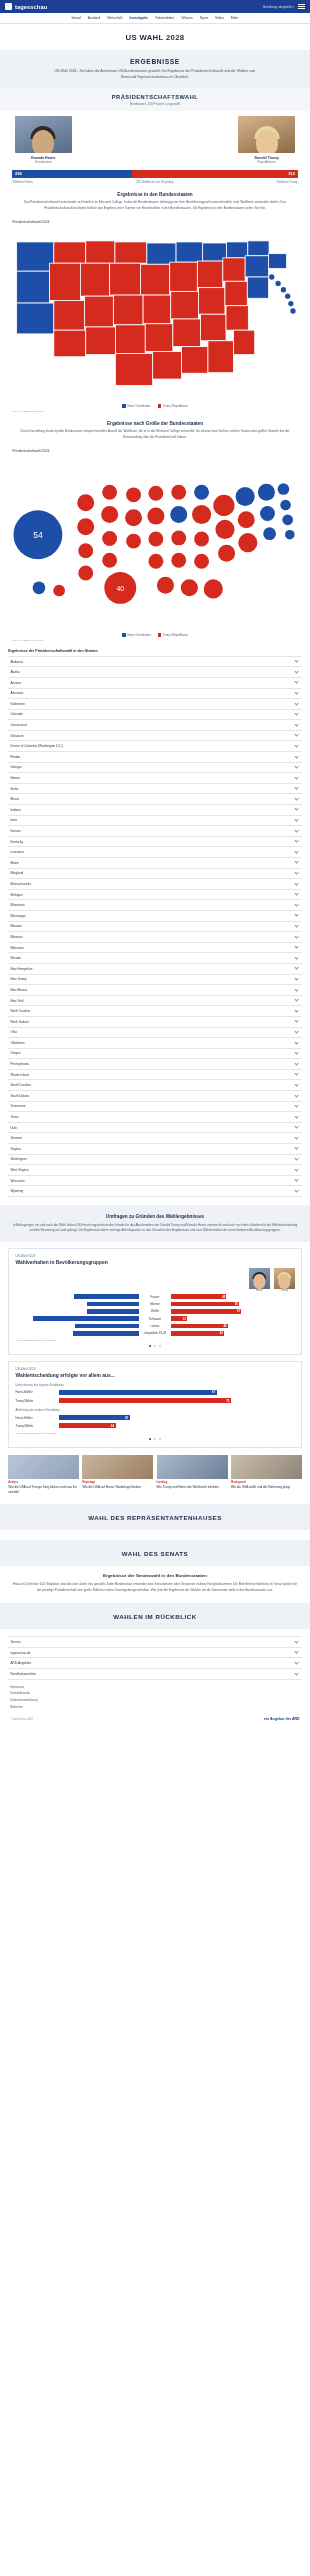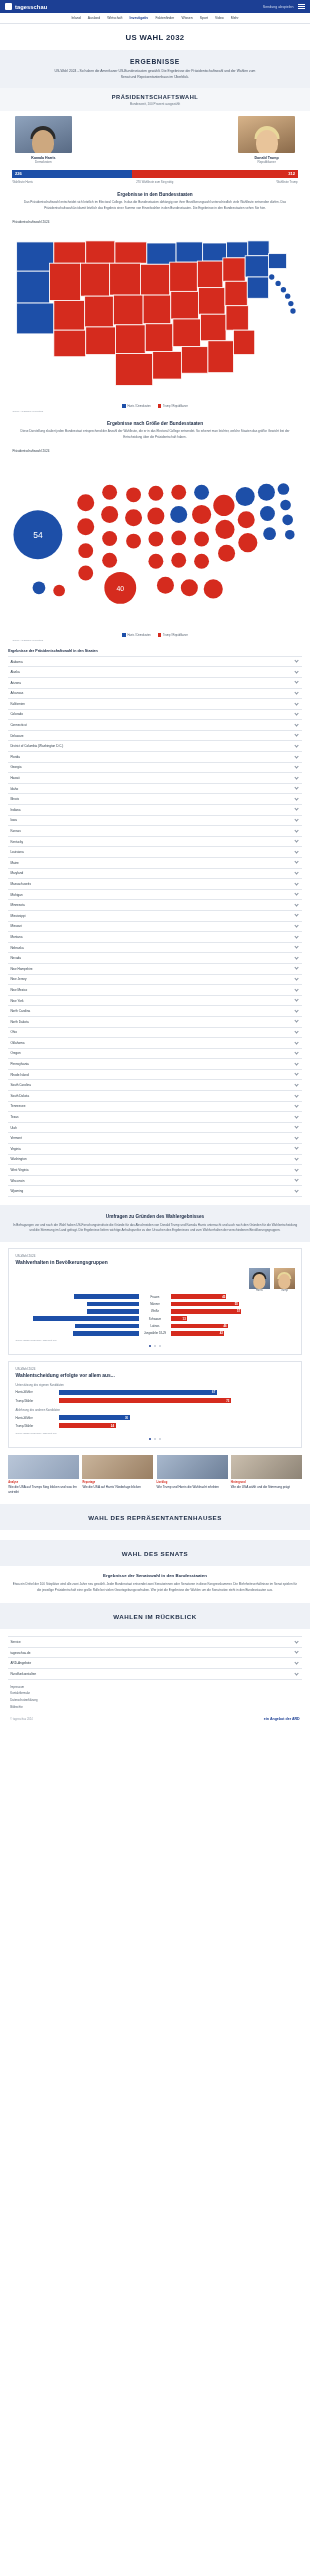--- a/index.html
+++ b/index.html
@@ -259,21 +259,21 @@
   <a href="#">Ausland</a>
   <a href="#">Wirtschaft</a>
   <a href="#" class="active">Investigativ</a>
   <a href="#">Faktenfinder</a>
   <a href="#">Wissen</a>
   <a href="#">Sport</a>
   <a href="#">Video</a>
   <a href="#">Mehr</a>
 </div>
 
-<div class="page-title">US WAHL 2032</div>
+<div class="page-title">US WAHL 2028</div>
 
 <div class="band">
   <h2>ERGEBNISSE</h2>
   <p>US-Wahl 2024 - So haben die Amerikaner US-Bundesstaaten gewählt. Die Ergebnisse der Präsidentschaftswahl und der Wahlen zum Senat und Repräsentantenhaus im Überblick.</p>
 </div>
 
 <div class="section-head">
   <h2>PRÄSIDENTSCHAFTSWAHL</h2>
   <div class="sub">Bundesweit, 100 Prozent ausgezählt</div>
 </div>

